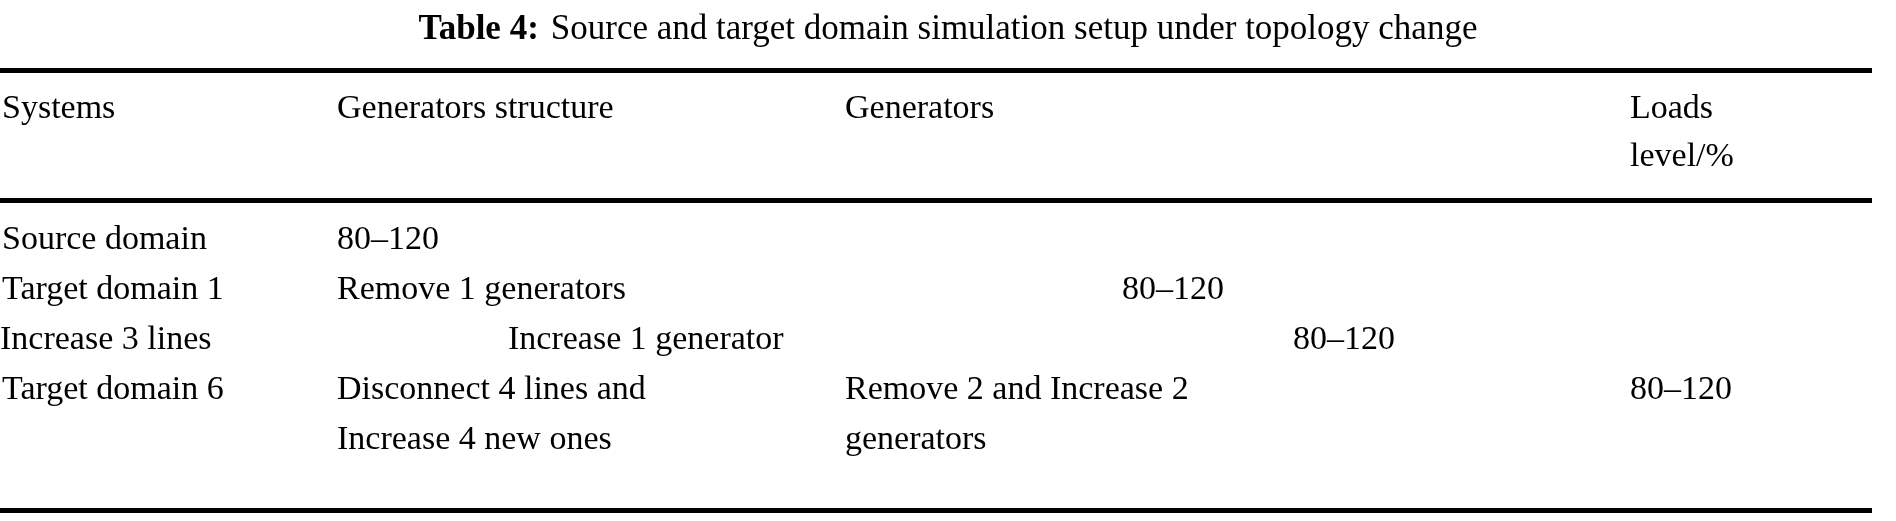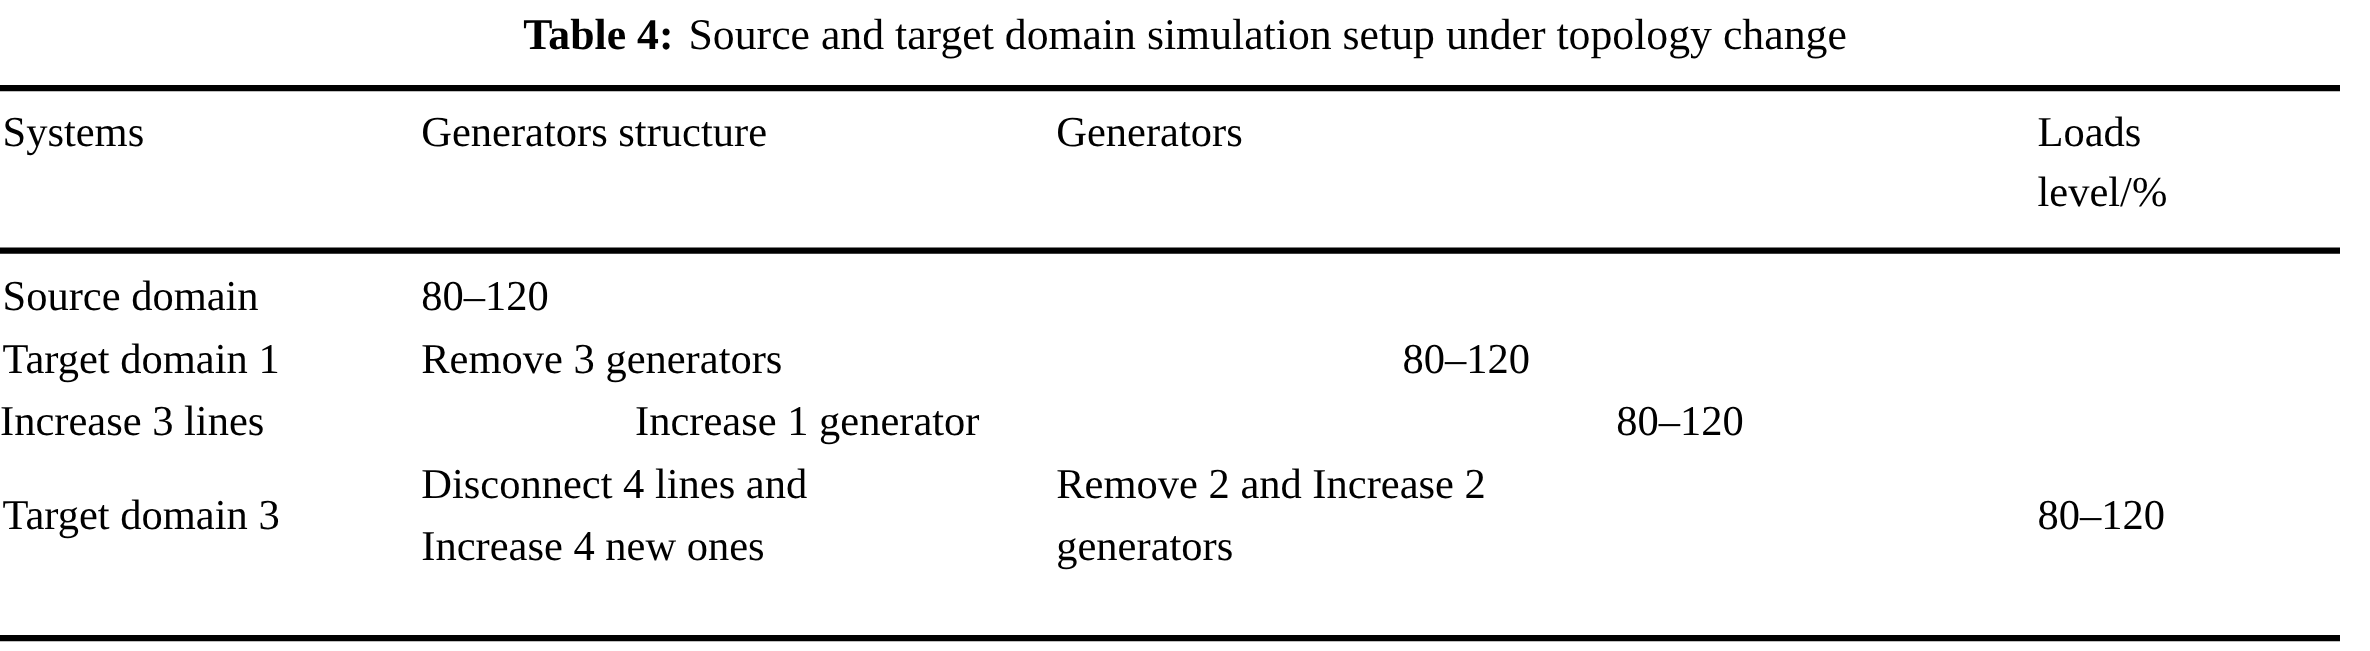--- a/index.html
+++ b/index.html
@@ -80,21 +80,21 @@
   .c2 { width: 508px; }
   .c3 { width: 785px; }
   .c4 { width: 242px; }
 
   
   .header-row { height: 125px; padding-top: 10px; }
   .header-row .cell { line-height: 48px; }
 
   
   .body { position: absolute; left: 0; top: 203px; width: 1872px; }
-  .body .row { height: 50px; align-items: center; }
+  .body .row { height: 50px; }
   .body .row.tall { height: 100px; }
   .body .row:first-child { padding-top: 10px; }
 </style>
 </head>
 <body>
 
 <div class="page">
 
   <div class="caption">
     <span class="caption-label">Table 4:</span>
@@ -117,32 +117,32 @@
 
   <div class="body">
 
     <div class="row">
       <div class="cell c1">Source domain</div>
       <div class="cell c4">80–120</div>
     </div>
 
     <div class="row">
       <div class="cell c1">Target domain 1</div>
-      <div class="cell c3">Remove 3 generators</div>
+      <div class="cell c3">Remove 1 generators</div>
       <div class="cell c4">80–120</div>
     </div>
 
     <div class="row">
       <div class="cell c2">Increase 3 lines</div>
       <div class="cell c3">Increase 1 generator</div>
       <div class="cell c4">80–120</div>
     </div>
 
     <div class="row tall">
-      <div class="cell c1">Target domain 3</div>
+      <div class="cell c1">Target domain 6</div>
       <div class="cell c2">Disconnect 4 lines and
 Increase 4 new ones</div>
       <div class="cell c3">Remove 2 and Increase 2
 generators</div>
       <div class="cell c4">80–120</div>
     </div>
 
   </div>
 
   <div class="rule rule-bottom"></div>

